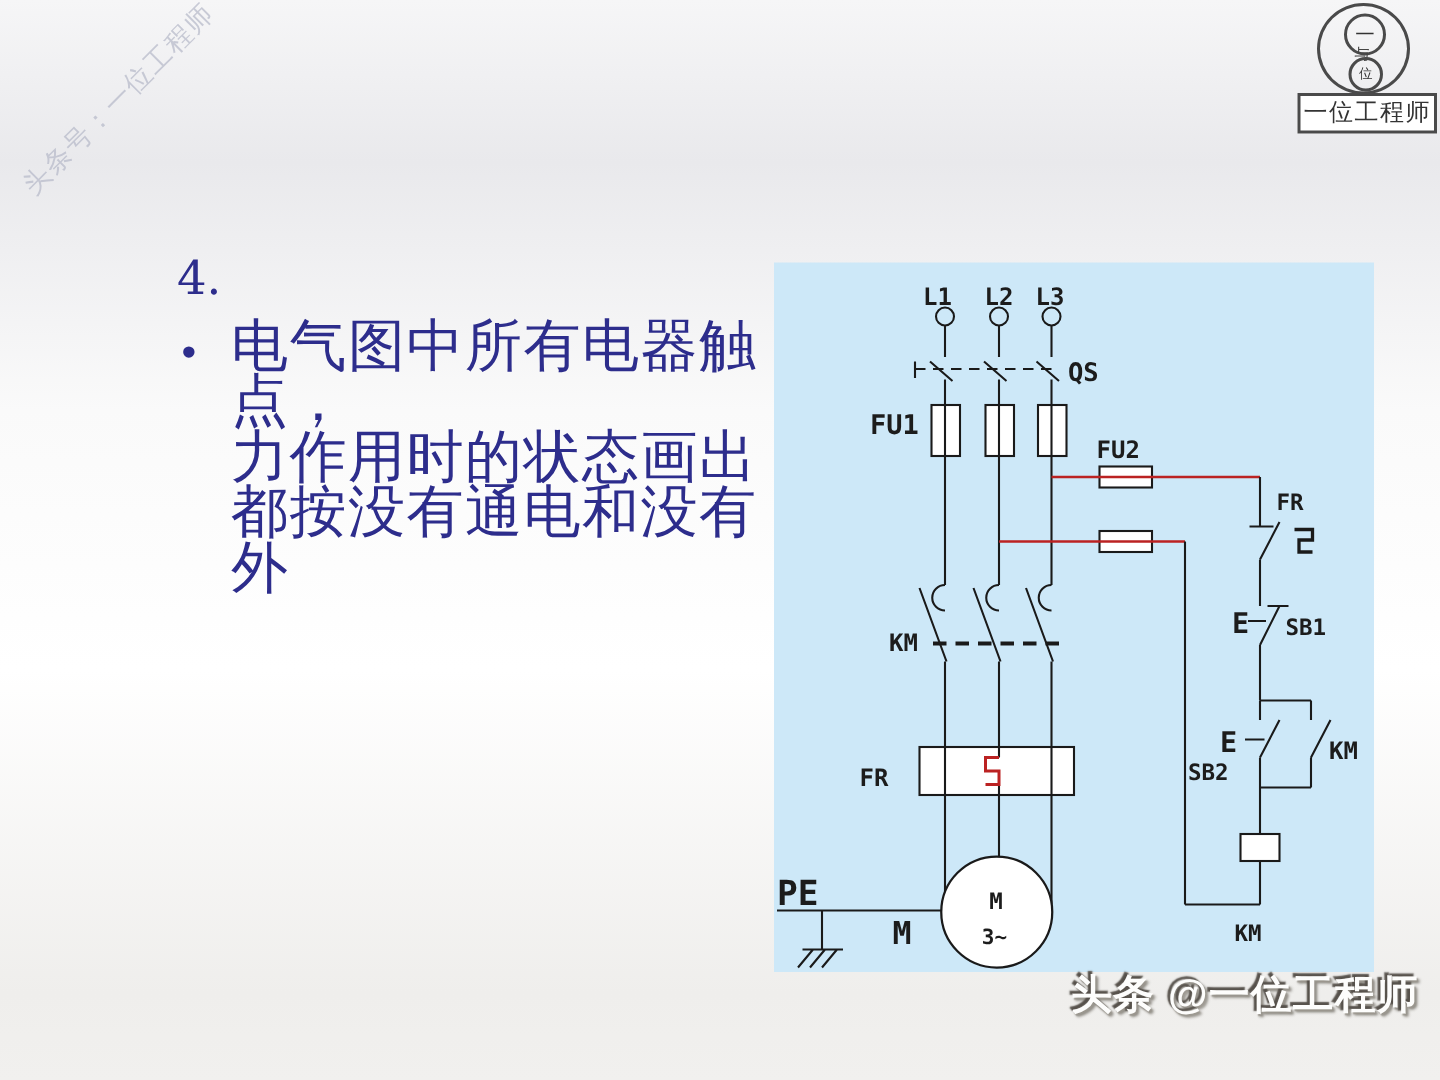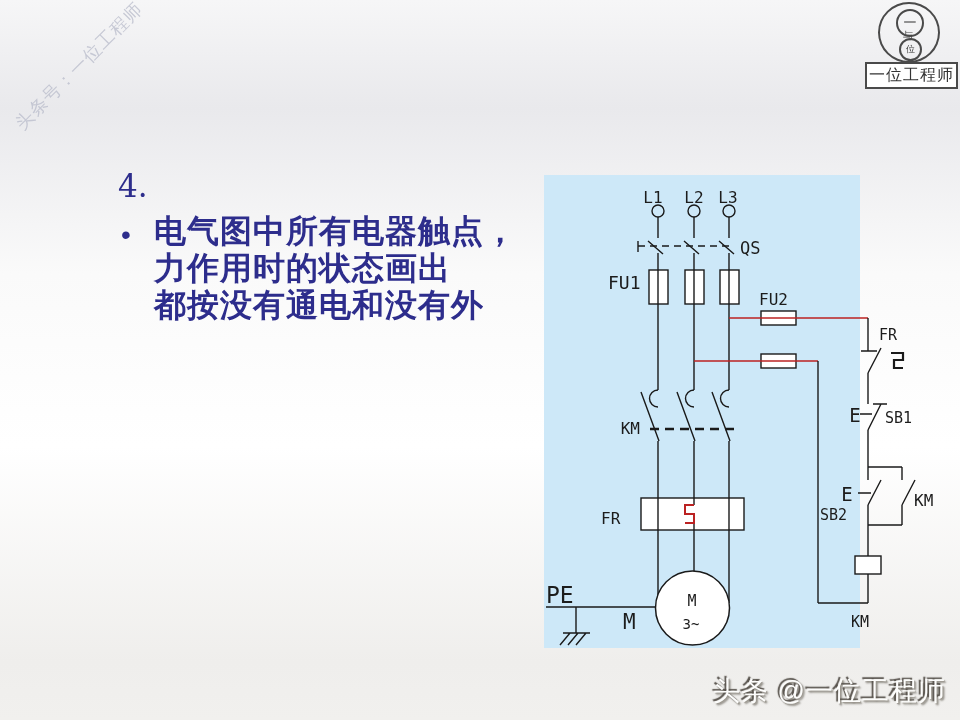--- a/index.html
+++ b/index.html
@@ -21,30 +21,30 @@
   .logo-squiggle{position:absolute;left:903px;top:29px;font-size:10px;color:#444;}
   .logo-circle-bottom{position:absolute;left:899px;top:38px;width:19px;height:19px;border:2px solid #4a4a4a;border-radius:50%;
     display:flex;align-items:center;justify-content:center;font-size:9px;color:#333;}
   .logo-box{position:absolute;left:865px;top:62px;width:89px;height:23px;border:2px solid #4a4a4a;background:#fff;
     display:flex;align-items:center;justify-content:center;font-family:Liberation Sans, sans-serif;
     font-size:16px;color:#333;letter-spacing:1px;text-align:right;}
   
   .slide-number{position:absolute;left:118px;top:168px;font-family:"DejaVu Serif","Liberation Serif",serif;
     font-size:31px;color:#2d2d8c;}
   .bullet-dot{position:absolute;left:121px;top:219px;font-size:28px;color:#2d2d8c;}
-  .bullet-text{position:absolute;left:154px;top:213px;width:370px;font-size:32px;line-height:37px;
-    font-weight:700;color:#2d2d8c;letter-spacing:1px;}
+  .bullet-text{position:absolute;left:154px;top:213px;width:370px;font-size:38px;line-height:37px;
+    font-weight:400;color:#2d2d8c;letter-spacing:1px;}
   
-  .diagram-panel{position:absolute;left:544px;top:175px;width:316px;height:473px;background:#cde8f8;}
+  .diagram-panel{position:absolute;left:516px;top:175px;width:400px;height:473px;background:#cde8f8;font-weight:bold;}
   .diagram-panel svg{display:block;}
   svg text{font-family:"DejaVu Sans Mono","Liberation Mono",monospace;fill:#1c1c1c;}
   
-  .footer{position:absolute;right:14px;top:645px;font-size:27px;font-weight:normal;color:#fdfdfc;
+  .footer{position:absolute;right:14px;top:645px;font-size:27px;font-weight:bold;color:#fdfdfc;
     letter-spacing:1px;white-space:nowrap;
-    text-shadow:-2px -2px 1px #55504a,1px 1px 1px #9a968e,2px 2px 2px #8d8a83;margin-top:28px;}
+    text-shadow:-2px -2px 1px #55504a,1px 1px 1px #9a968e,2px 2px 2px #8d8a83;}
 </style>
 </head>
 <body>
 
 <div class="slide">
 
   <div class="watermark">头条号：一位工程师</div>
 
   <div>
     <div class="logo-big-circle"></div>

